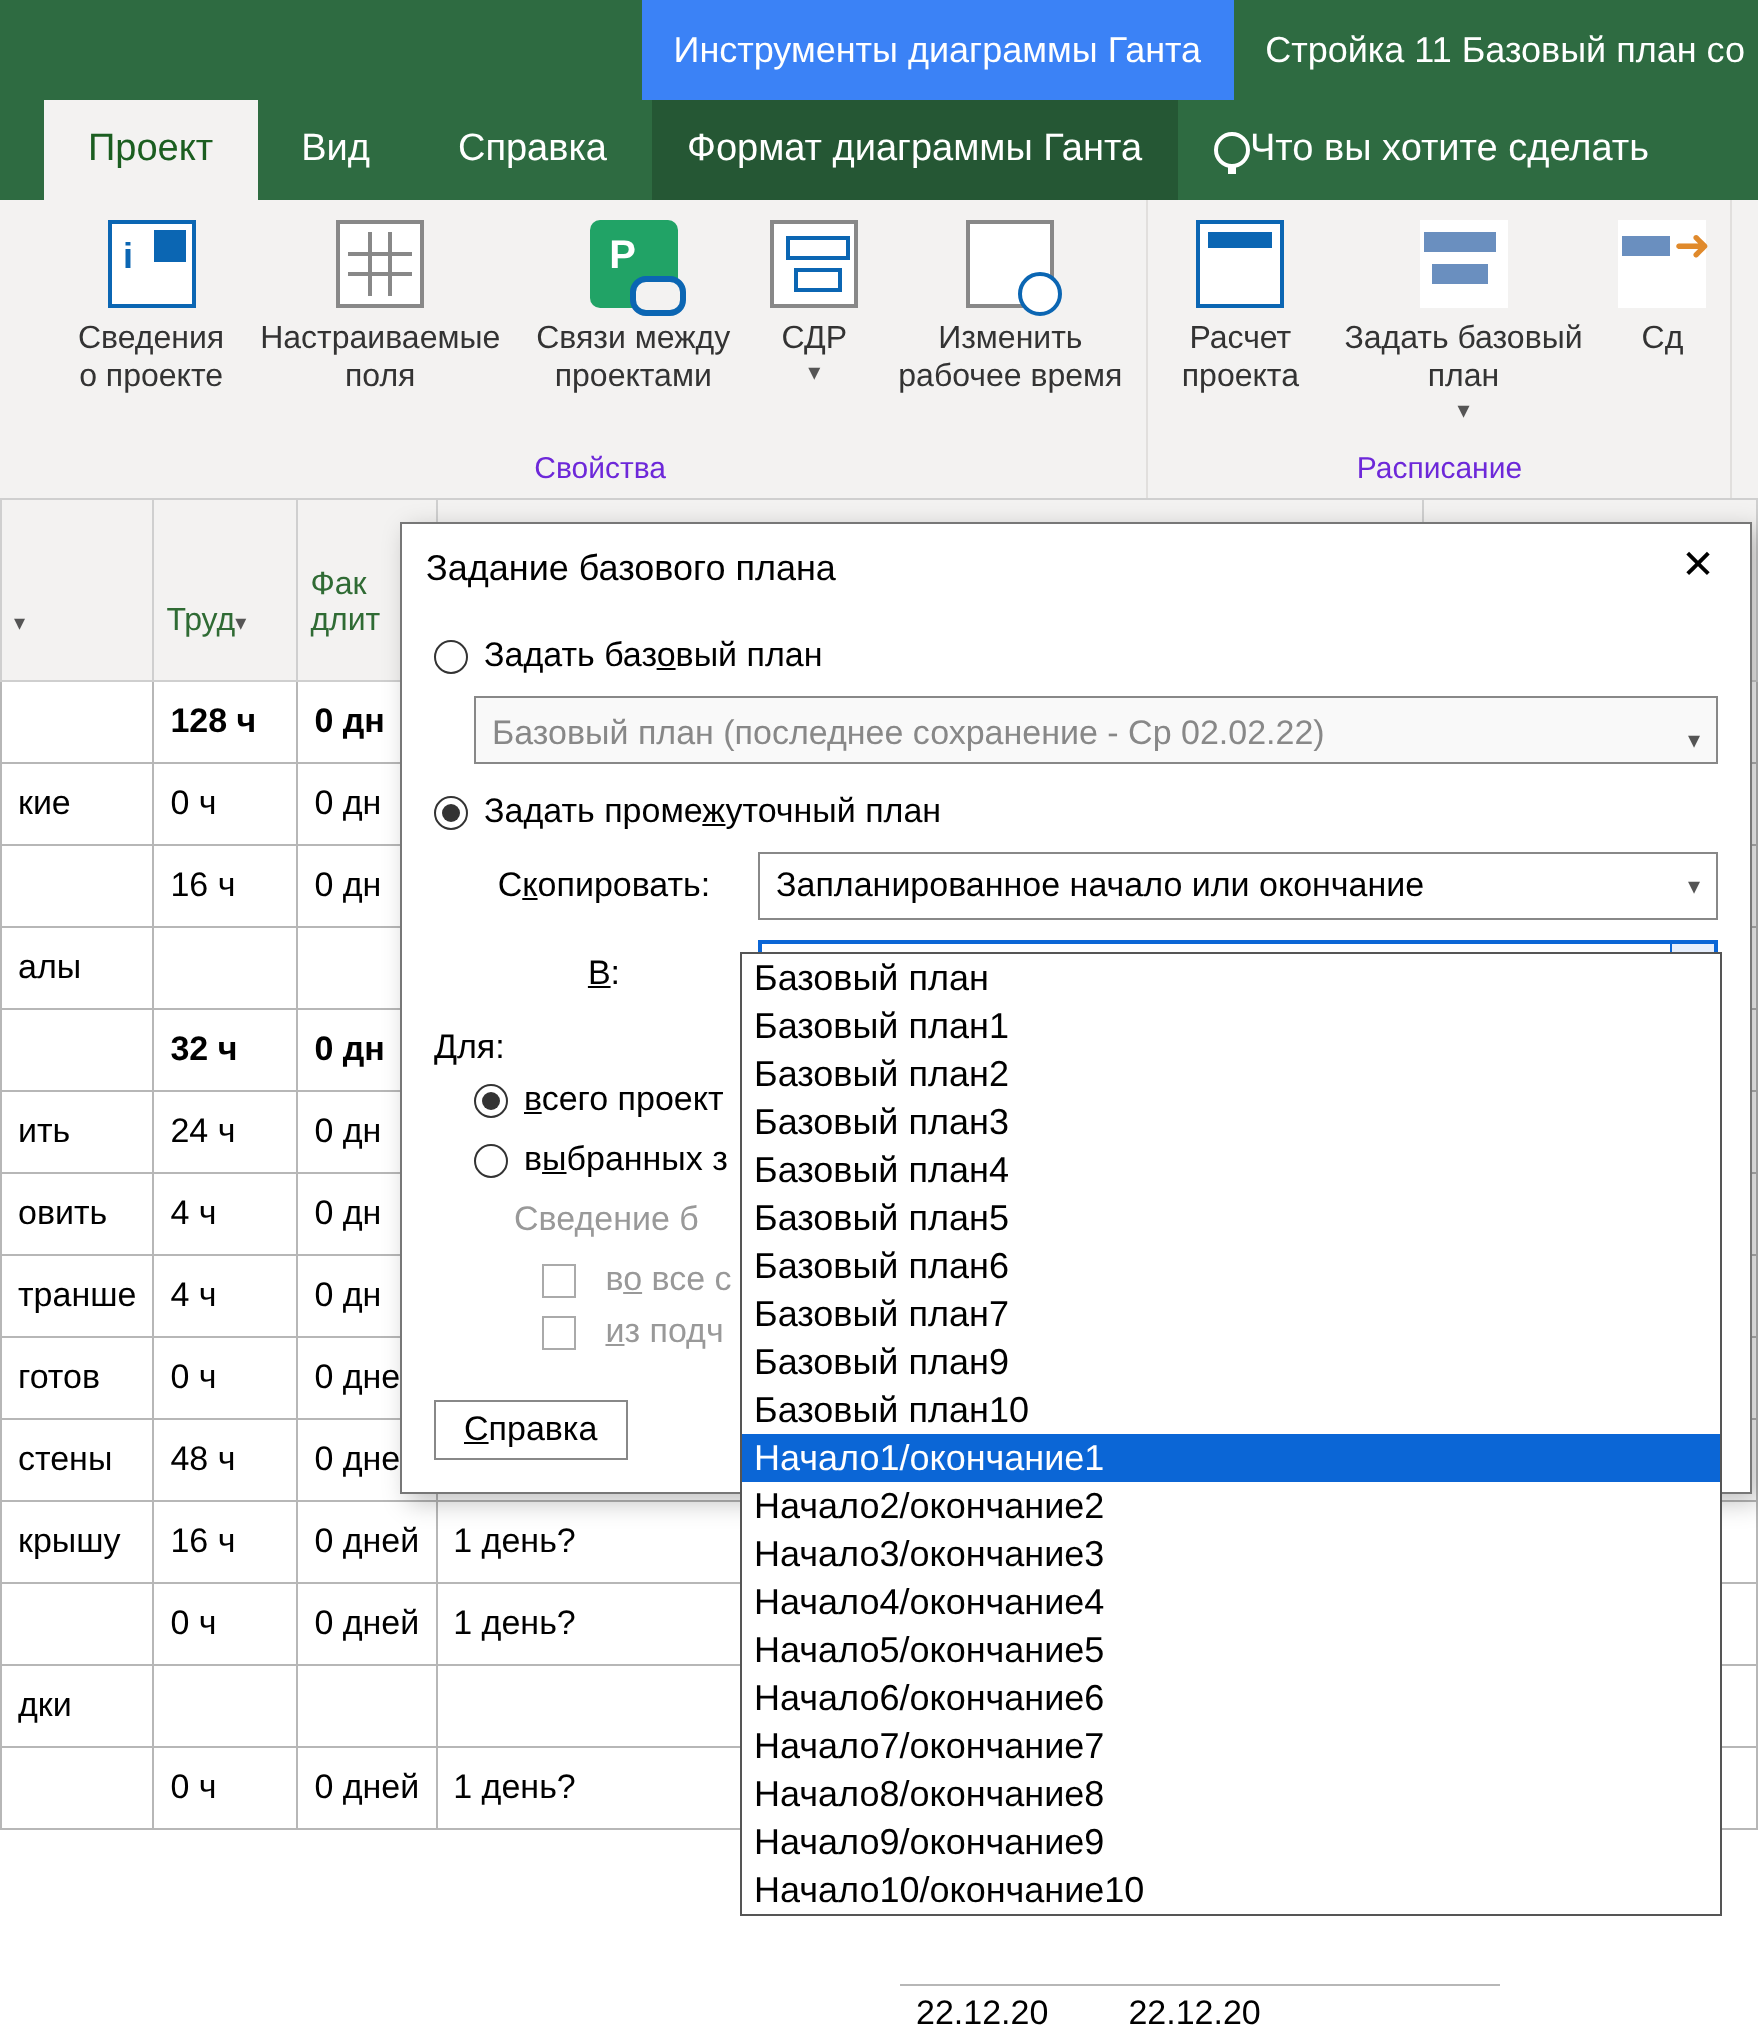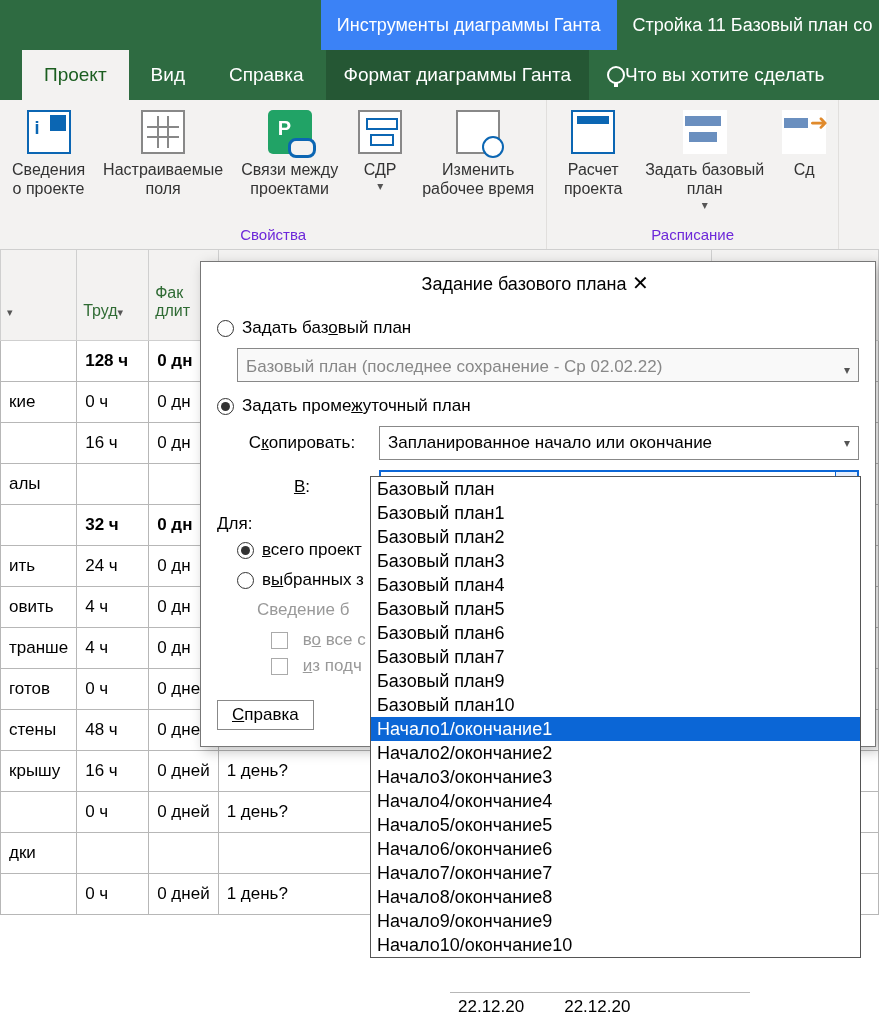--- a/index.html
+++ b/index.html
@@ -82,20 +82,21 @@
     width: 4px; height: 4px;
     background: #fff;
   }
 
   
   .ribbon {
     display: flex;
     background: #f3f2f1;
     border-bottom: 1px solid #cfcfcf;
     height: 150px;
+    padding-left: 27px;
   }
   .rgroup {
     display: flex;
     flex-direction: column;
     border-right: 1px solid #e1dfdd;
     padding: 6px 6px 2px 6px;
   }
   .rrow {
     display: flex;
     flex: 1;
@@ -193,21 +194,21 @@
     left: 200px; top: 261px;
     width: 676px;
     background: #fff;
     border: 1px solid #777;
     box-shadow: 4px 4px 12px rgba(0,0,0,.25);
     font-size: 17px;
     z-index: 10;
   }
   .dlg-title {
     display:flex;
-    justify-content: center;
+    justify-content: space-between;
     align-items: center;
     padding: 8px 12px;
     font-size: 18px;
   }
   .dlg-close { width:28px;height:28px;text-align:center;line-height:26px;font-size:20px; }
   .dlg-body { padding: 6px 16px 16px 16px; }
   .radiorow { display:flex; align-items:center; gap:8px; margin: 6px 0 10px 0;}
   .radio {
     width:17px;height:17px;border:1.5px solid #333;border-radius:50%;
     display:inline-flex;align-items:center;justify-content:center;

